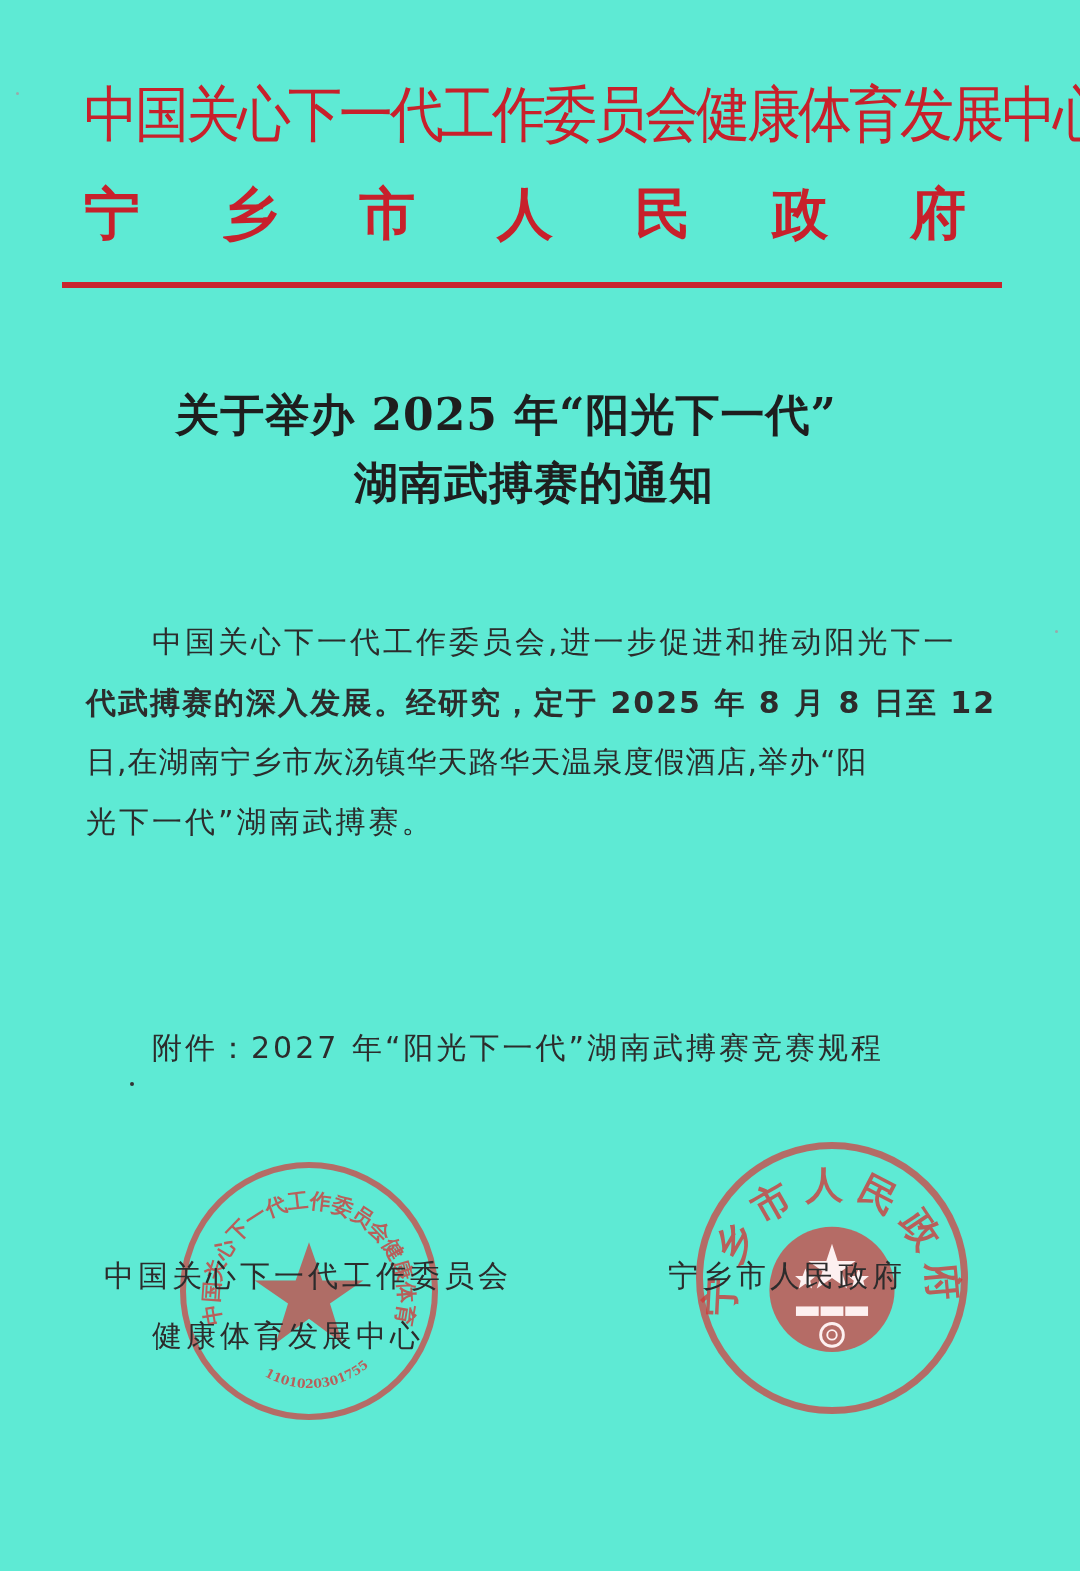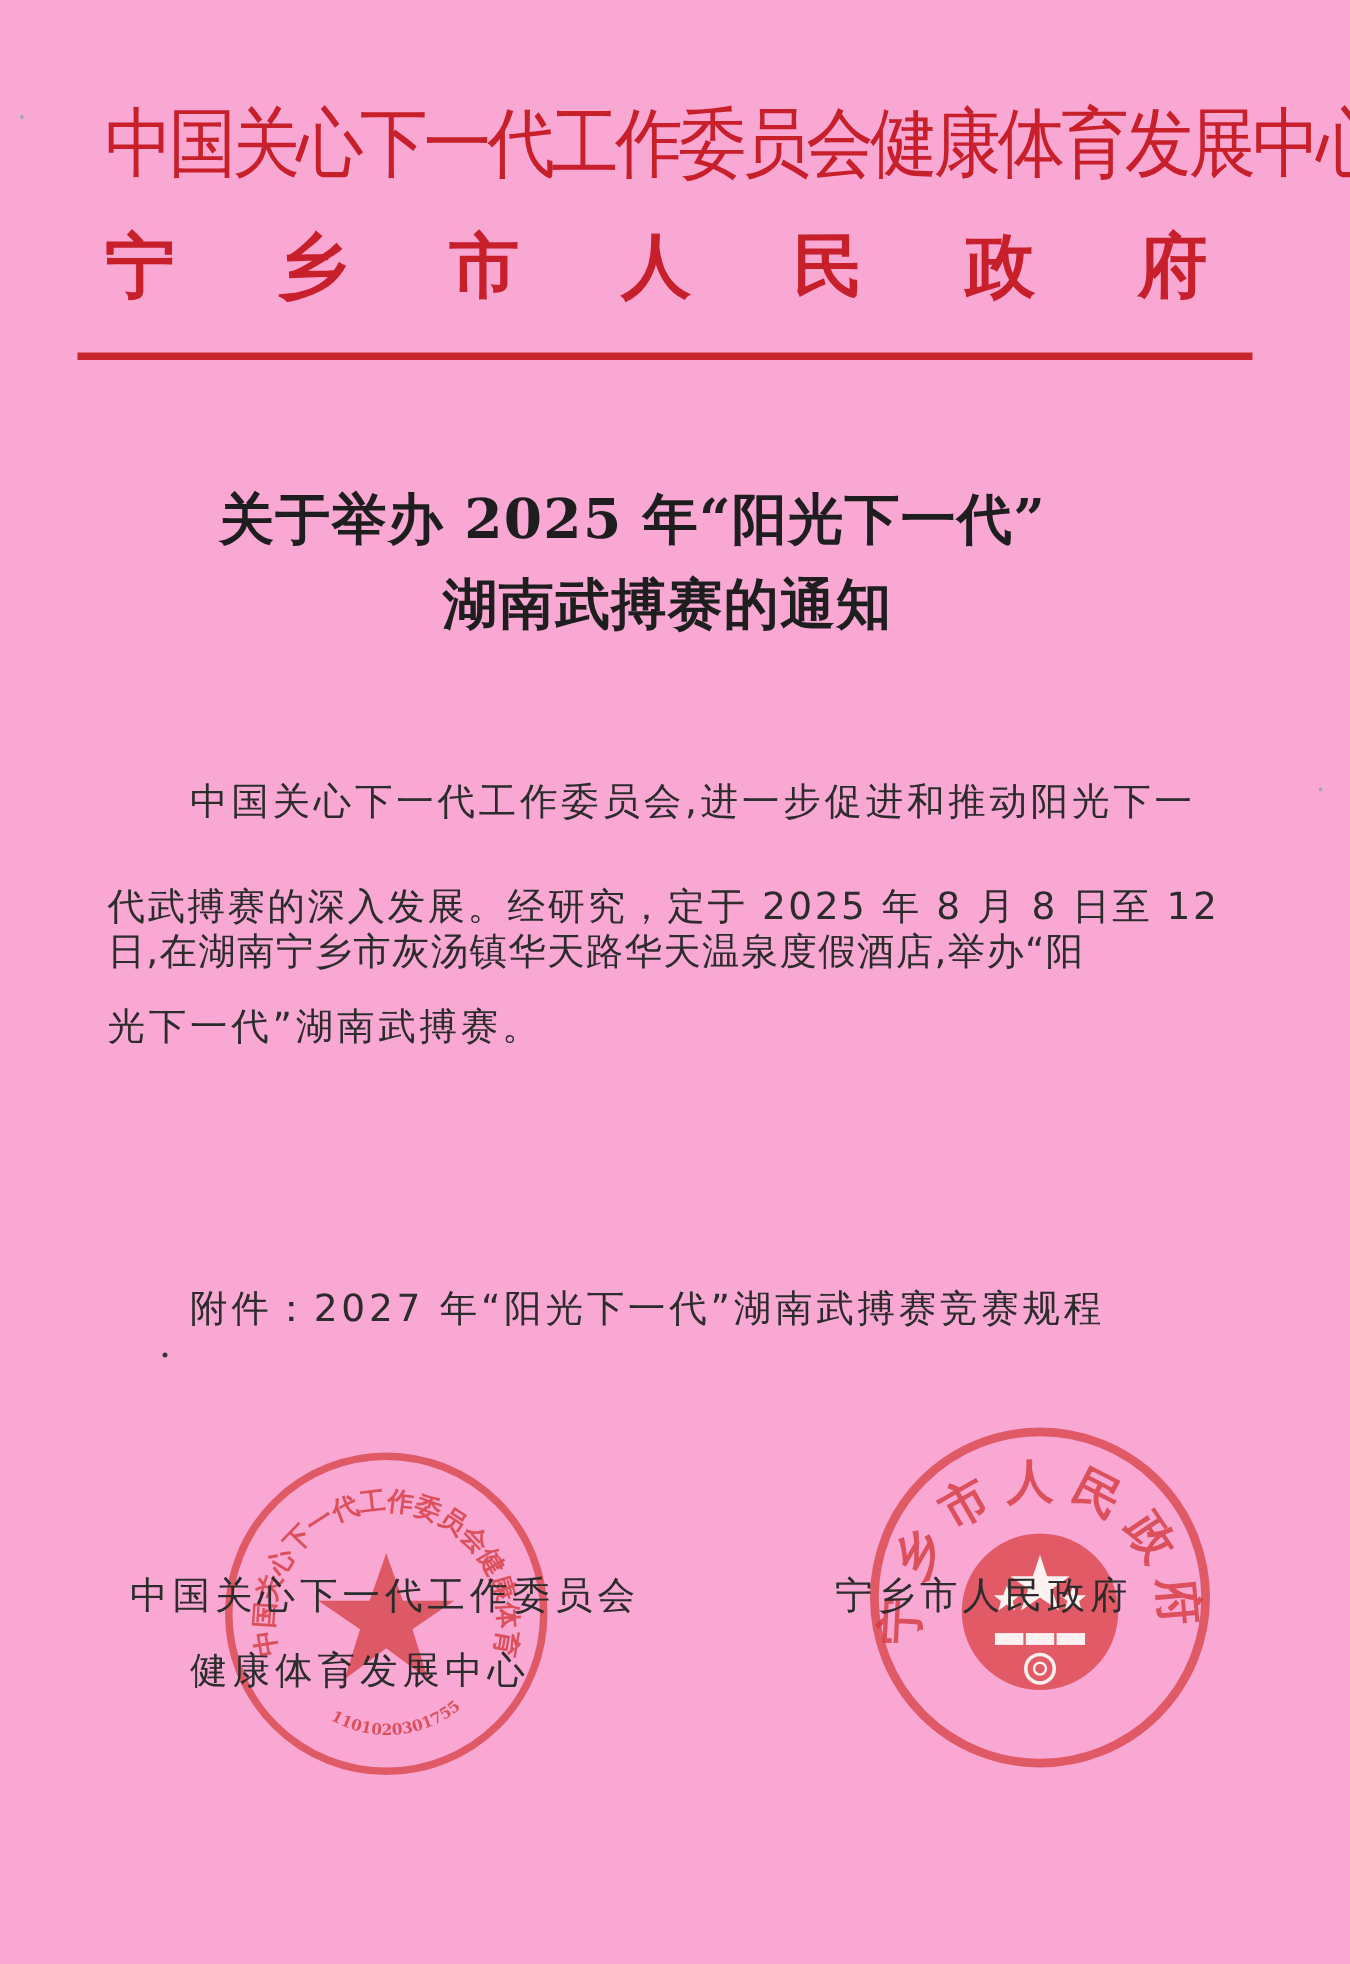--- a/index.html
+++ b/index.html
@@ -11,21 +11,21 @@
       width: 1080px;
       height: 1571px;
       position: relative;
       overflow: hidden;
       font-family: "DejaVu Serif", "Liberation Serif", serif;
       color: #2a2a2a;
     }
     .page {
       position: absolute;
       inset: 0;
-      background: #f9a8d4;
+      background: #5eead4;
     }
     
     .issuer-1 {
       position: absolute;
       left: 84px;
       top: 76px;
       width: 882px;
       font-family: "DejaVu Serif", serif;
       font-size: 54px;
       line-height: 70px;
@@ -78,21 +78,21 @@
       width: 884px;
       font-family: "DejaVu Sans", sans-serif;
       font-size: 30px;
       color: #2c2c2c;
       letter-spacing: 3px;
       white-space: nowrap;
       line-height: 40px;
     }
     .salutation { top: 560px; }
     .p1 { top: 622px; left: 152px; }
-    .p2 { top: 706px; letter-spacing: 2px; }
+    .p2 { top: 683px; letter-spacing: 2px; font-weight: bold; }
     .p3 { top: 742px; letter-spacing: 1px; }
     .p4 { top: 802px; }
     .p5 { top: 862px; left: 152px; }
     .attachment { top: 1028px; left: 152px; }
     .scan-dots {
       position: absolute;
       left: 130px;
       top: 1082px;
       width: 4px;
       height: 4px;

